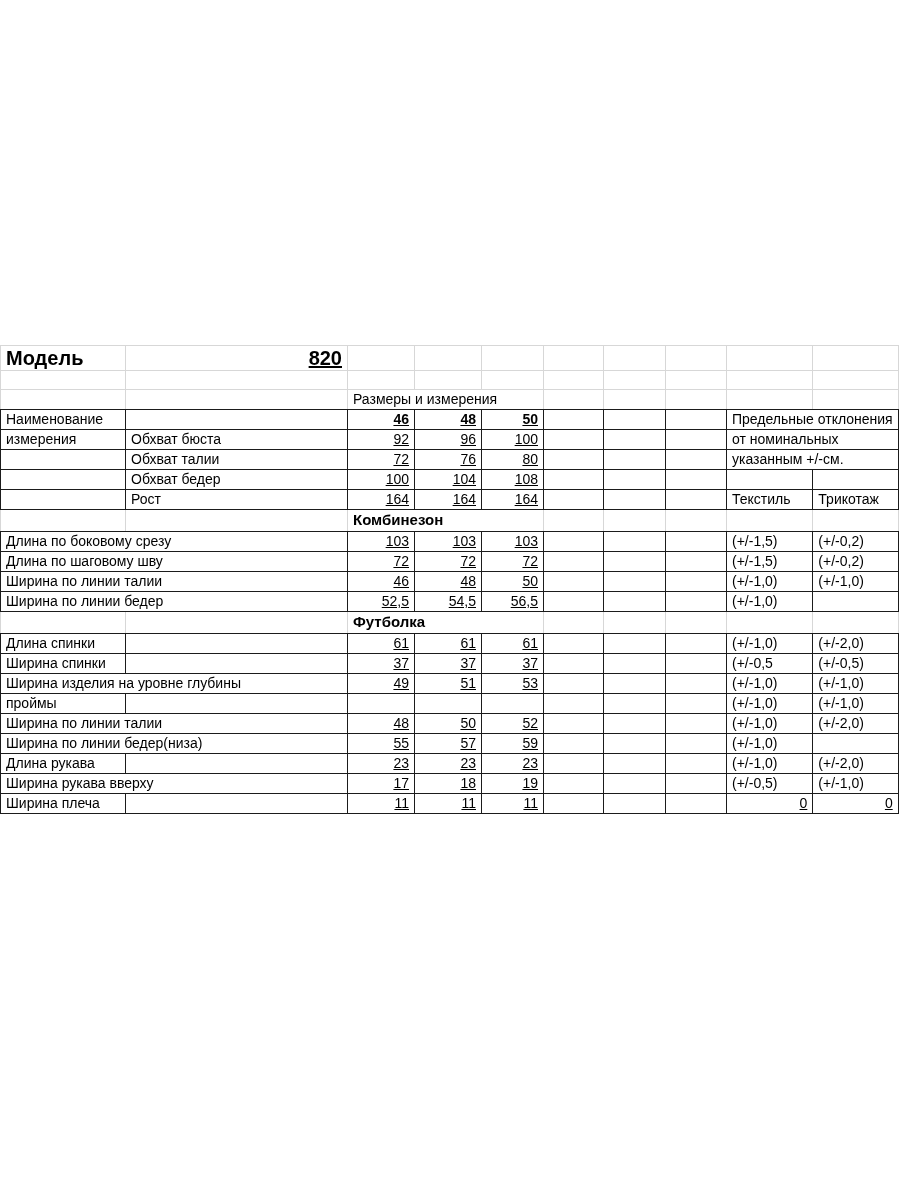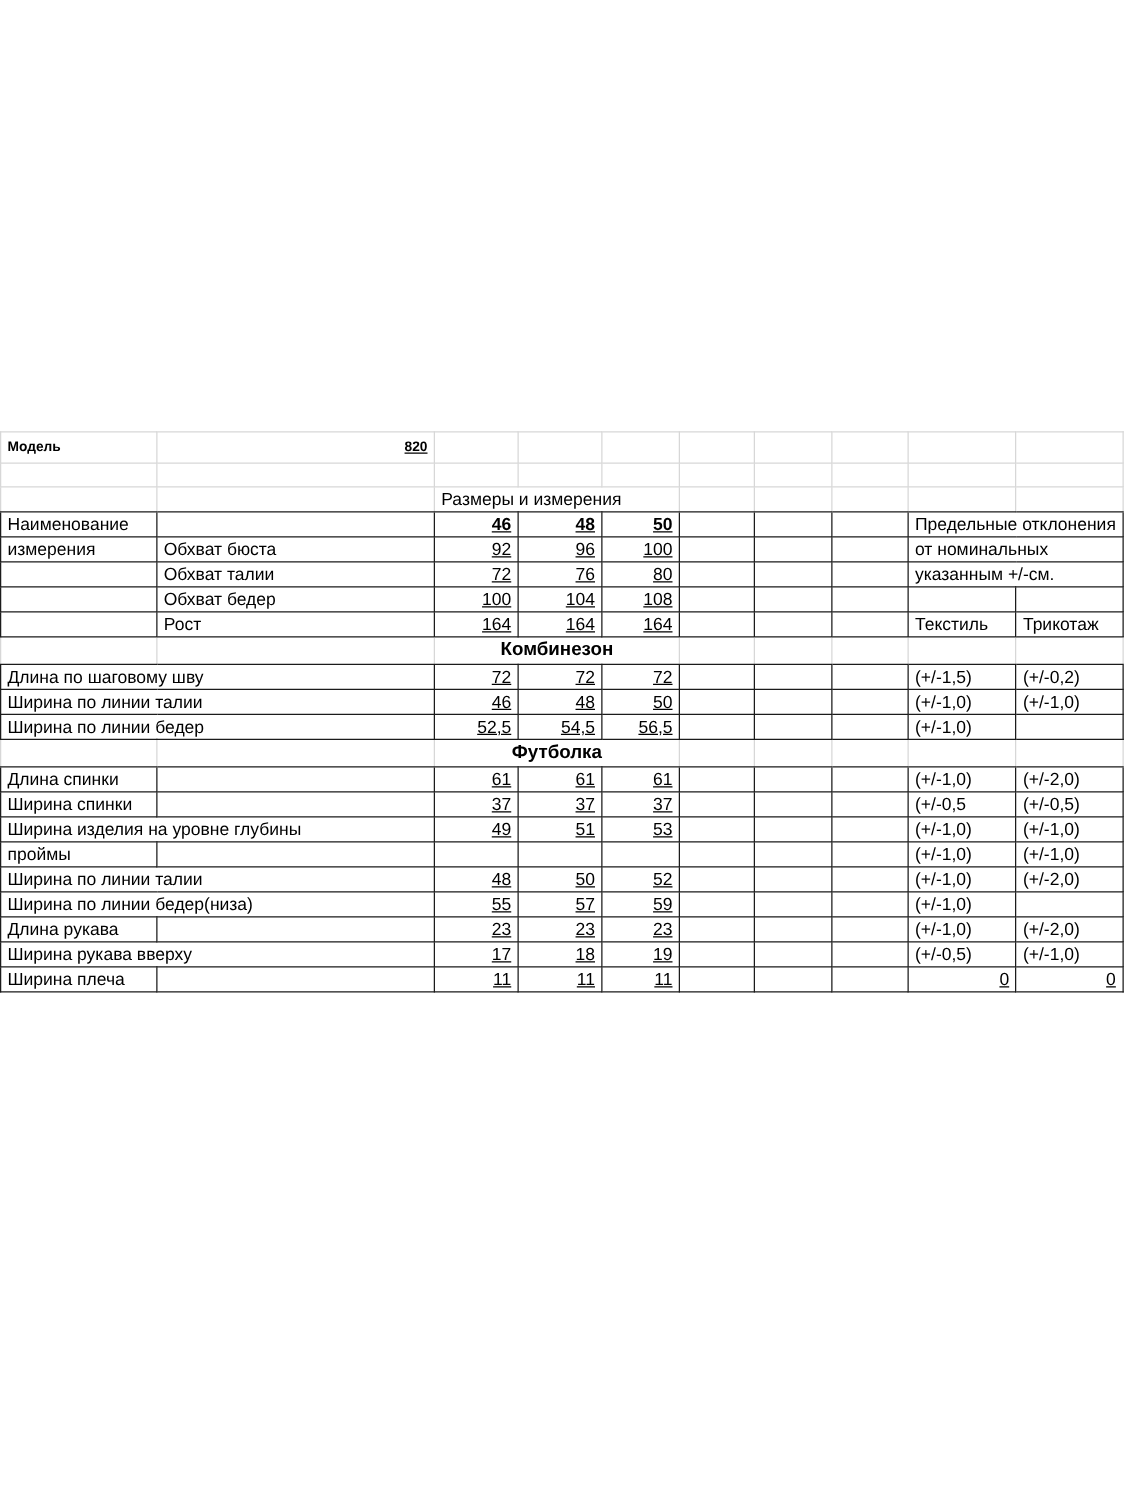--- a/index.html
+++ b/index.html
@@ -19,25 +19,25 @@
     padding:0 5px;
     font-size:14px;
     line-height:1.1;
     vertical-align:middle;
     white-space:nowrap;
     overflow:visible;
   }
   td.b  { border-color:#1b1b1b; }          
   td.bb { border-bottom-color:#1b1b1b; }   
   tr.band td { border-top-color:#1b1b1b; border-bottom-color:#1b1b1b; height:22px; }
-  tr.title-row td { height:25px; font-size:11px; }
+  tr.title-row td { height:25px; font-size:20px; }
   tr.empty-row td { height:19px; }
   .num  { text-align:right;text-decoration:underline; }
   .bold { font-weight:700; }
-  .sec-title { font-weight:700; font-size:15px; text-align:center; }
+  .sec-title { font-weight:700; font-size:15px; }
 </style>
 </head>
 <body>
 
 <div class="sheet">
 <table>
   <colgroup>
     <col style="width:125px">
         <col style="width:222px">
         <col style="width:67px">
@@ -155,20 +155,31 @@
     <td></td>
           <td></td>
     <td colspan="3" class="sec-title">Комбинезон</td>
     <td></td>
           <td></td>
           <td></td>
           <td></td>
           <td></td>
   </tr>
 
+  <tr>
+    <td colspan="2" class="b">Длина по боковому срезу</td>
+    <td class="b num">103</td>
+    <td class="b num">103</td>
+    <td class="b num">103</td>
+    <td class="b"></td>
+          <td class="b"></td>
+          <td class="b"></td>
+    <td class="b">(+/-1,5)</td>
+    <td class="b">(+/-0,2)</td>
+  </tr>
 
   <tr>
     <td colspan="2" class="b">Длина по шаговому шву</td>
     <td class="b num">72</td>
     <td class="b num">72</td>
     <td class="b num">72</td>
     <td class="b"></td>
           <td class="b"></td>
           <td class="b"></td>
     <td class="b">(+/-1,5)</td>

